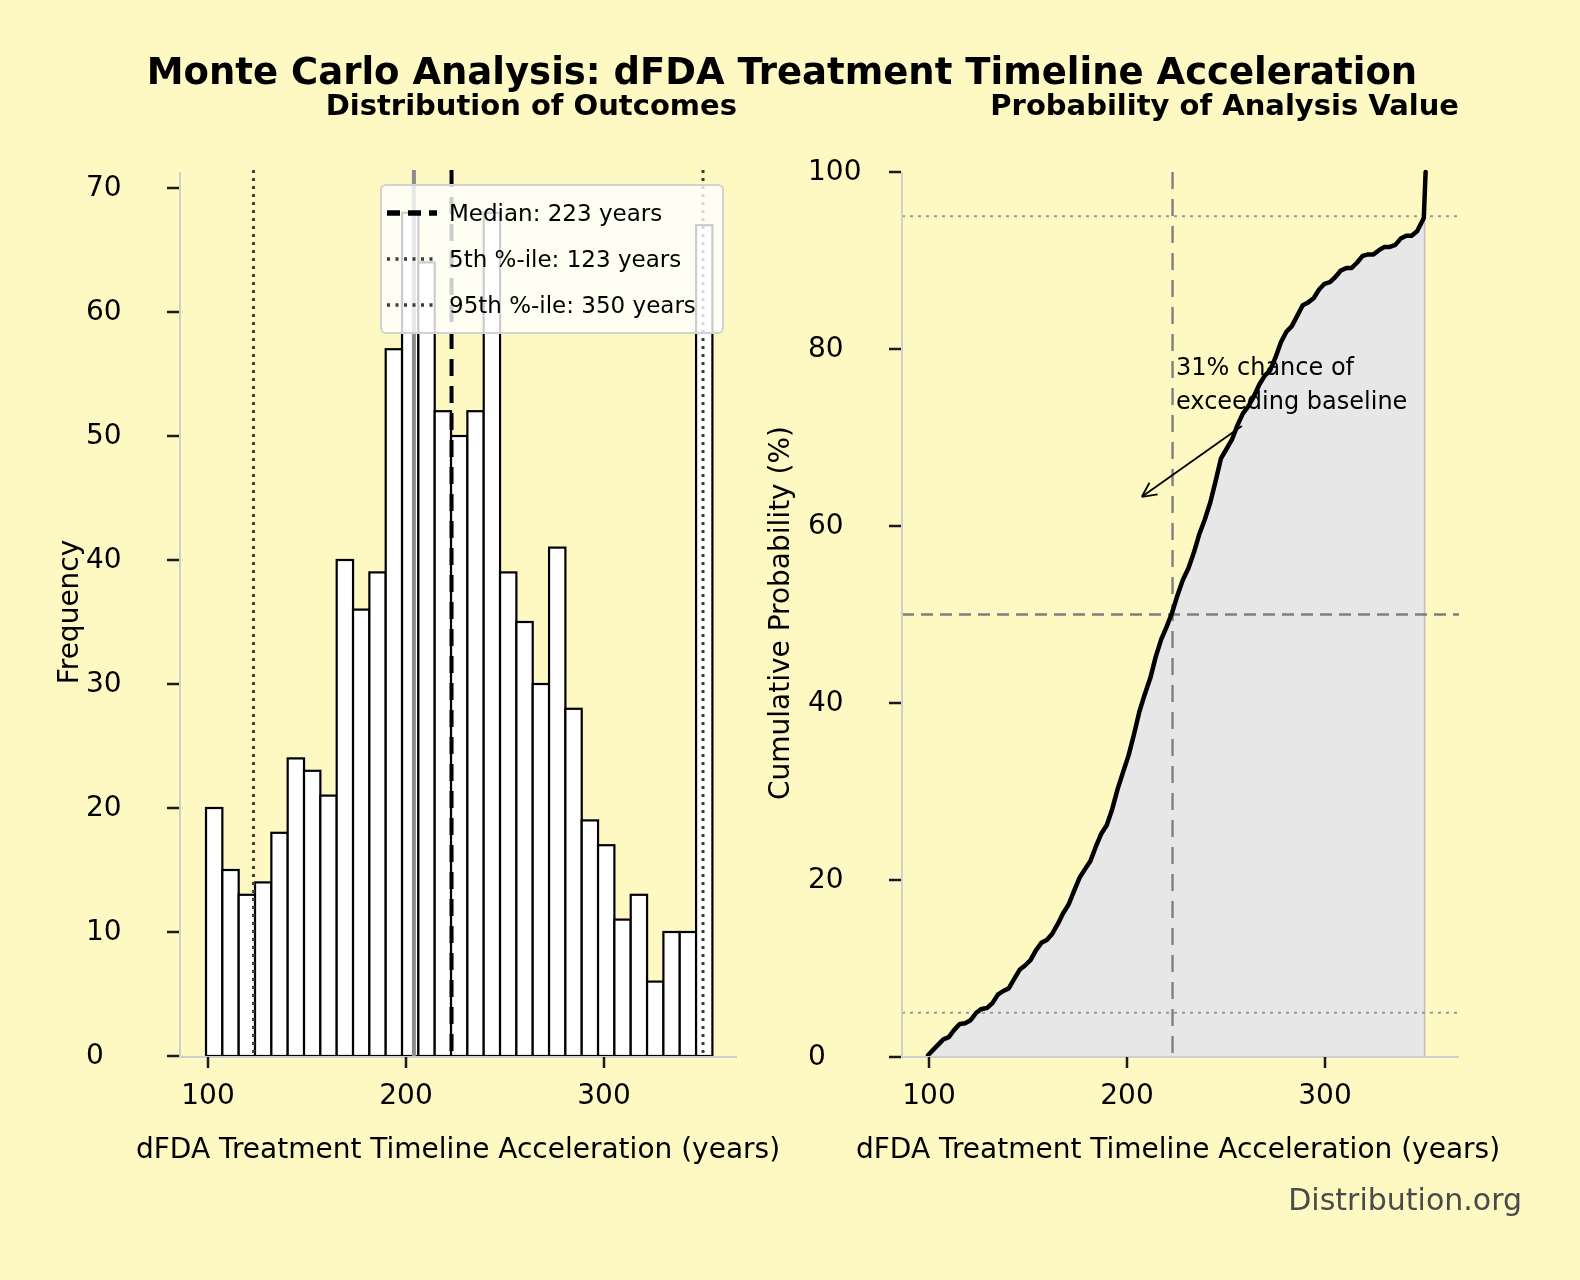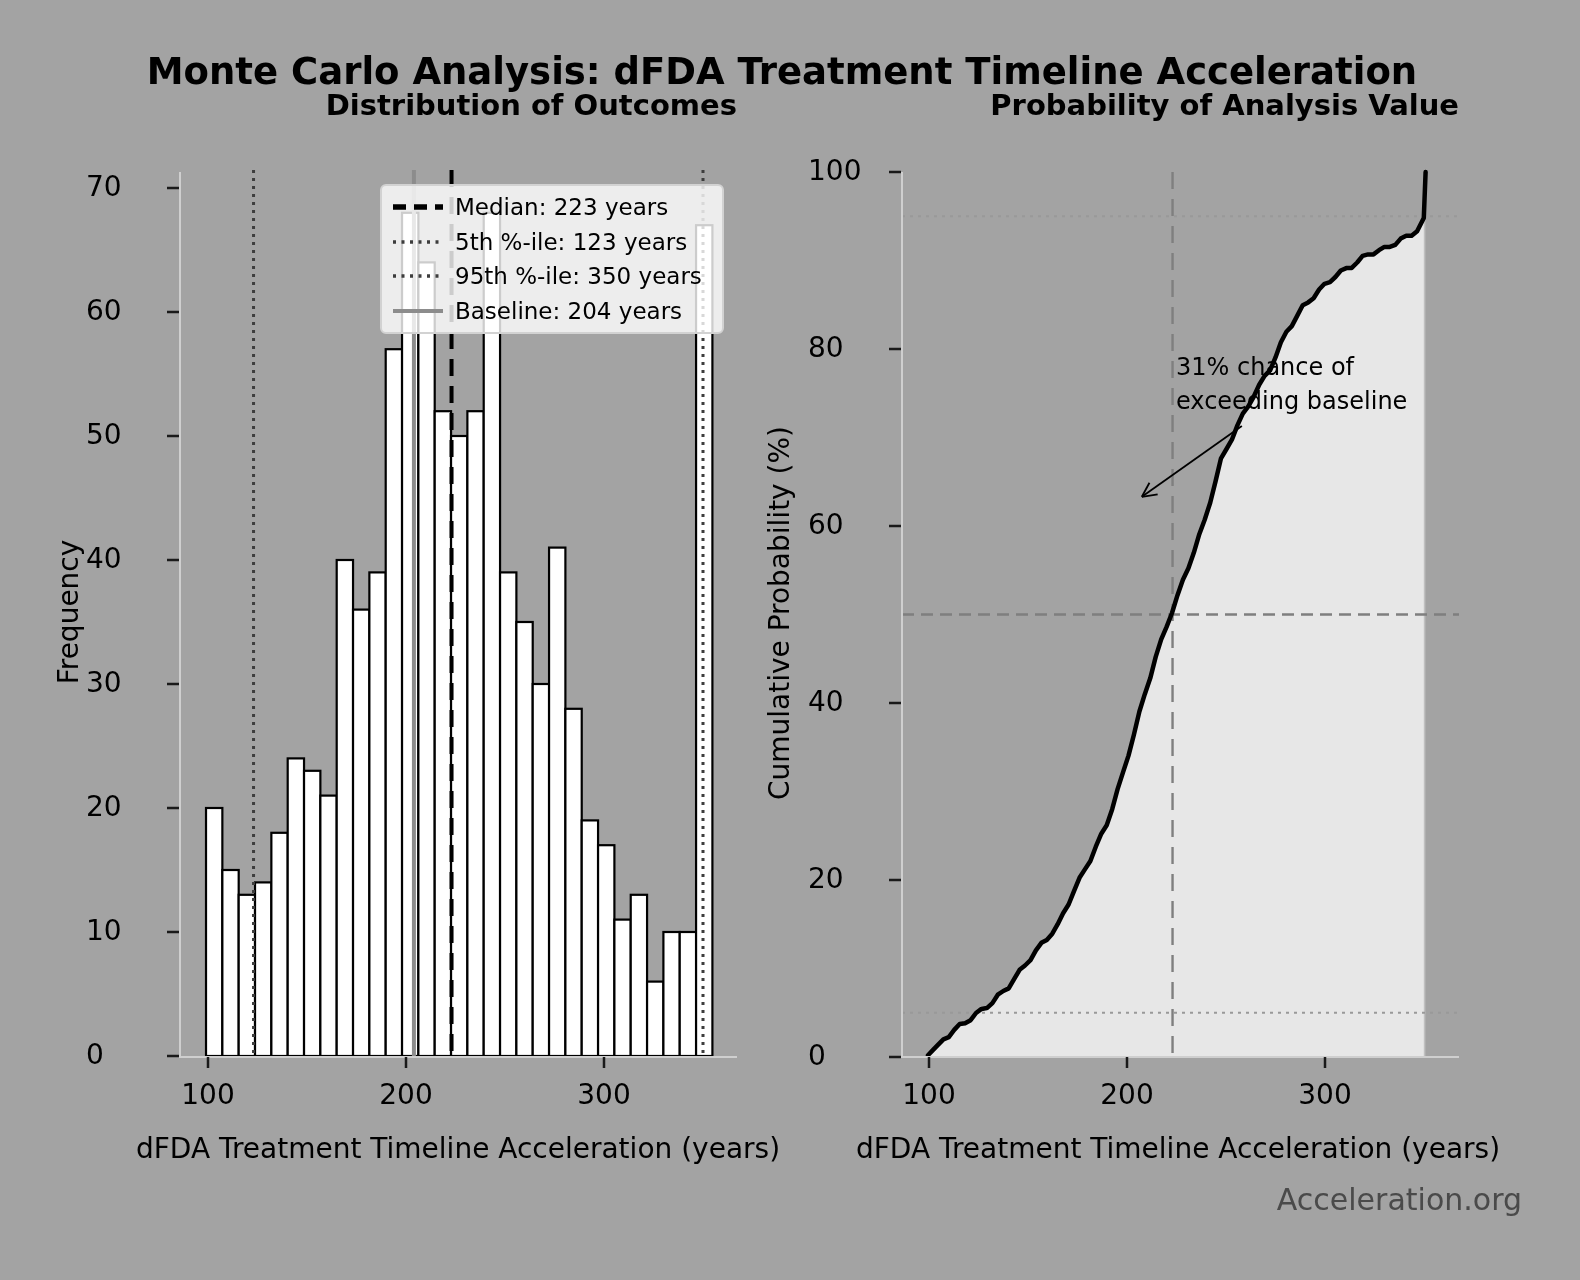--- a/index.html
+++ b/index.html
@@ -1,35 +1,35 @@
 <!DOCTYPE html>
 <html><head>
 <meta charset="utf-8">
 <style>
   html,body{margin:0;padding:0;background:#fff;}
-  .fig{position:relative;width:1580px;height:1280px;background:#a3a3a3;
+  .fig{position:relative;width:1580px;height:1280px;background:#fef9c3;
        font-family:"DejaVu Sans","Liberation Sans",sans-serif;color:#000;overflow:hidden;}
   .fig svg.canvas{position:absolute;left:0;top:0;z-index:1;}
   .txt{position:absolute;z-index:3;}
   .main-title{left:0;top:50px;width:1564px;text-align:center;font-size:37px;font-weight:bold;white-space:nowrap;}
   .sub-title{top:88px;width:557px;text-align:right;font-size:29px;font-weight:bold;white-space:nowrap;}
   .sub-left{left:180px;}
   .sub-right{left:902px;}
   .xlabel{top:1132px;width:800px;text-align:center;font-size:28px;white-space:nowrap;}
   .xlabel-left{left:58px;}
   .xlabel-right{left:778px;}
   .ylabel{font-size:28px;white-space:nowrap;transform:translate(-50%,-50%) rotate(-90deg);}
   .ylabel-left{left:68px;top:612px;}
   .ylabel-right{left:779px;top:613px;}
   .tick{position:absolute;z-index:3;font-size:28px;color:#000;}
   .tick.xt{width:120px;text-align:center;top:1078px;}
   .tick.yt{width:80px;text-align:left;}
   .legend{position:absolute;left:380px;top:184px;width:344px;height:150px;box-sizing:border-box;
           background:rgba(255,255,255,0.8);border:2px solid #d2d2d2;border-radius:6px;
-          padding:4px 10px;display:flex;flex-direction:column;justify-content:space-around;z-index:5;}
+          padding:4px 4px;display:flex;flex-direction:column;justify-content:space-around;z-index:5;}
   .legend-row{display:flex;align-items:center;gap:11px;font-size:23px;white-space:nowrap;}
   .legend-row svg{flex:0 0 auto;}
   .annotation{position:absolute;left:1176px;top:350px;font-size:24px;line-height:34px;z-index:4;white-space:nowrap;}
   .watermark{position:absolute;left:1012px;top:1182px;width:510px;text-align:right;
              font-size:30px;color:#4a4a4a;z-index:3;white-space:nowrap;}
 </style>
 </head>
 <body>
 
 <div class="fig">
@@ -126,34 +126,28 @@
           <line x1="1" y1="6" x2="51" y2="6" stroke="#3d3d3d" stroke-width="3.5" stroke-dasharray="3 5.5"></line>
         </svg>
         <span>5th %-ile: 123 years</span>
       </div>
       <div class="legend-row">
         <svg width="52" height="12">
           <line x1="1" y1="6" x2="51" y2="6" stroke="#3d3d3d" stroke-width="3.5" stroke-dasharray="3 5.5"></line>
         </svg>
         <span>95th %-ile: 350 years</span>
       </div>
-      <div class="legend-row">
-        <svg width="52" height="12">
-          <line x1="1" y1="6" x2="51" y2="6" stroke="#8c8c8c" stroke-width="4"></line>
-        </svg>
-        <span>Baseline: 204 years</span>
-      </div>
     </div>
 
   <div class="annotation">
     <div>31% chance of</div>
     <div>exceeding baseline</div>
   </div>
 
-  <div class="watermark">Acceleration.org</div>
+  <div class="watermark">Distribution.org</div>
 <div class="tick xt" style="left: 148px;">100</div>
     <div class="tick xt" style="left: 346px;">200</div>
     <div class="tick xt" style="left: 544px;">300</div>
     <div class="tick xt" style="left: 869px;">100</div>
     <div class="tick xt" style="left: 1067px;">200</div>
     <div class="tick xt" style="left: 1265px;">300</div>
     <div class="tick yt" style="left: 86px; top: 1038px;">0</div>
     <div class="tick yt" style="left: 86px; top: 914px;">10</div>
     <div class="tick yt" style="left: 86px; top: 790px;">20</div>
     <div class="tick yt" style="left: 86px; top: 666px;">30</div>

